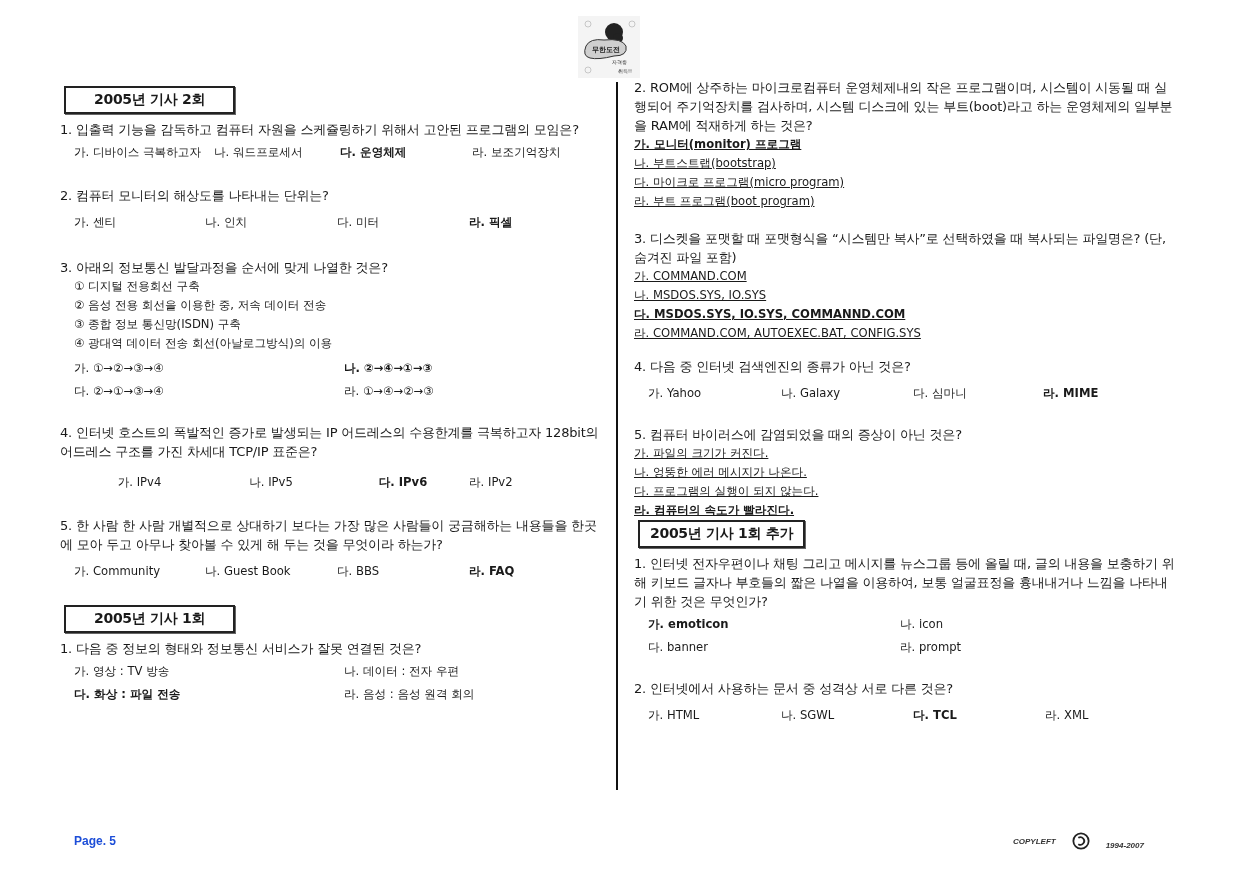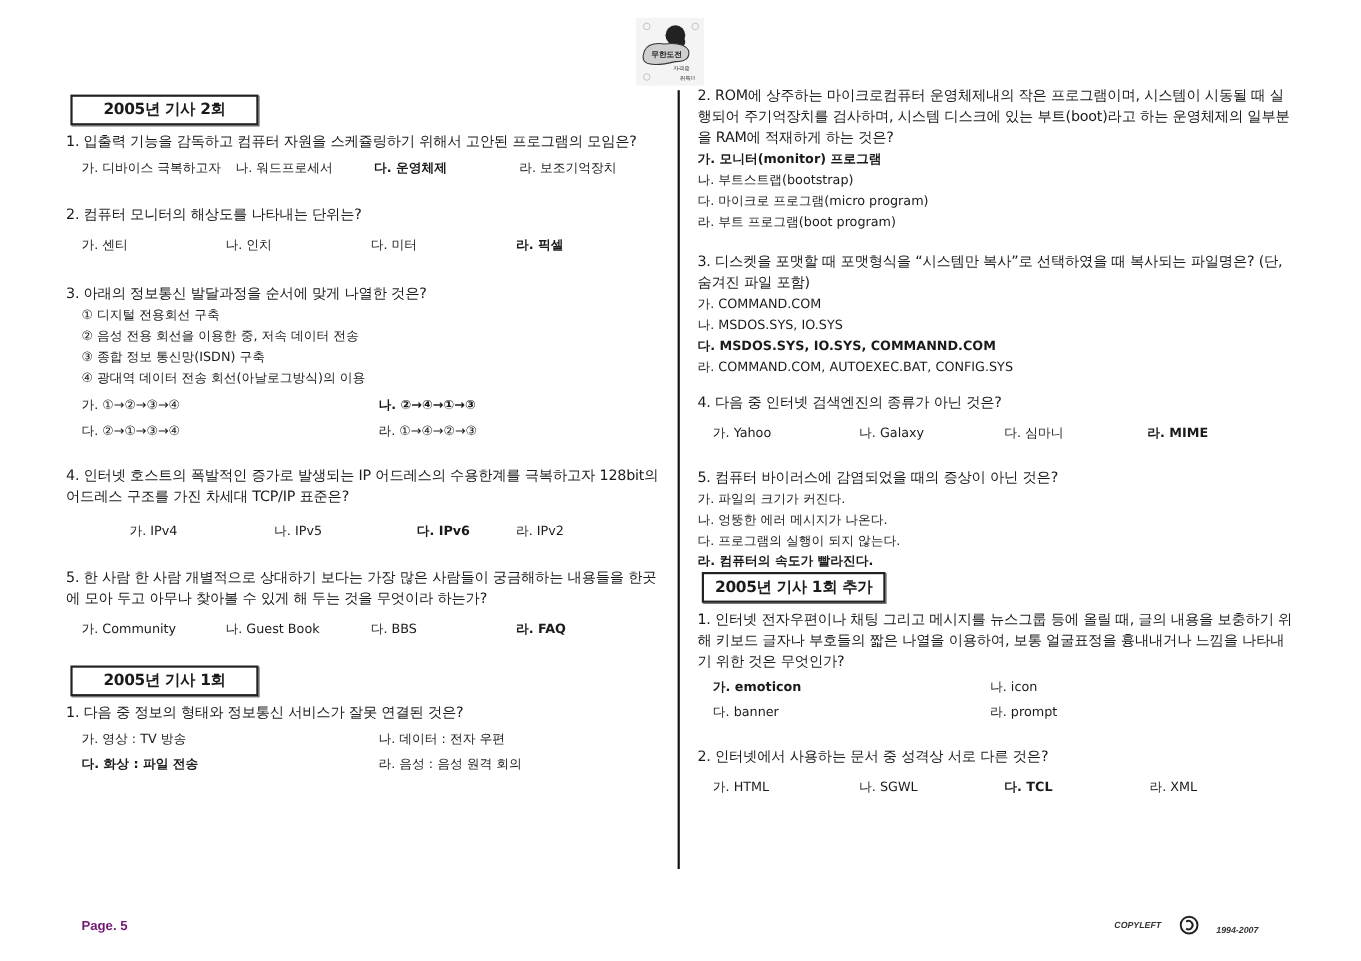--- a/index.html
+++ b/index.html
@@ -11,24 +11,24 @@
   .col { position:absolute; }
   .col-left { left:60px; top:86px; width:545px; }
   .col-right { left:634px; top:78px; width:545px; }
   .section-box { display:inline-block; border:2px solid #222; box-shadow:1px 1px 0 #666;
                  padding:3px 28px; font-size:14px; font-weight:bold; letter-spacing:-0.3px;
                  background:#fff; }
   .q { font-size:13px; line-height:19px; letter-spacing:-0.2px; }
   .opts4 { display:flex; font-size:11.6px; line-height:19px; padding-left:14px; }
   .opts4 > span { flex:0 0 auto; }
   .opts2 { display:grid; grid-template-columns: 270px 250px; font-size:11.6px; line-height:23px; padding-left:14px; }
-  .optlist { font-size:11.6px; line-height:19px; }
+  .optlist { font-size:11.6px; line-height:19px;text-decoration:underline; }
   .sublist { font-size:11.6px; line-height:19px; padding-left:14px; }
   .b { font-weight:bold; }
-  .footer-page { position:absolute; left:74px; top:834px; font-size:12px; font-weight:bold; color:#701a75; font-family:"Liberation Sans", sans-serif; }
+  .footer-page { position:absolute; left:74px; top:834px; font-size:12px; font-weight:bold; color:#1d4ed8; font-family:"Liberation Sans", sans-serif; }
   .copyleft { position:absolute; left:1013px; top:832px; display:flex; align-items:center; gap:16px; font-style:italic; font-weight:bold; font-size:8px; color:#333; font-family:"Liberation Sans", sans-serif; }
   .copyleft .cl-mark { width:18px; height:18px; }
 </style>
 </head>
 <body>
 
 <div class="page">
 
   <div class="logo">
     <svg width="62" height="62" viewBox="0 0 62 62">

